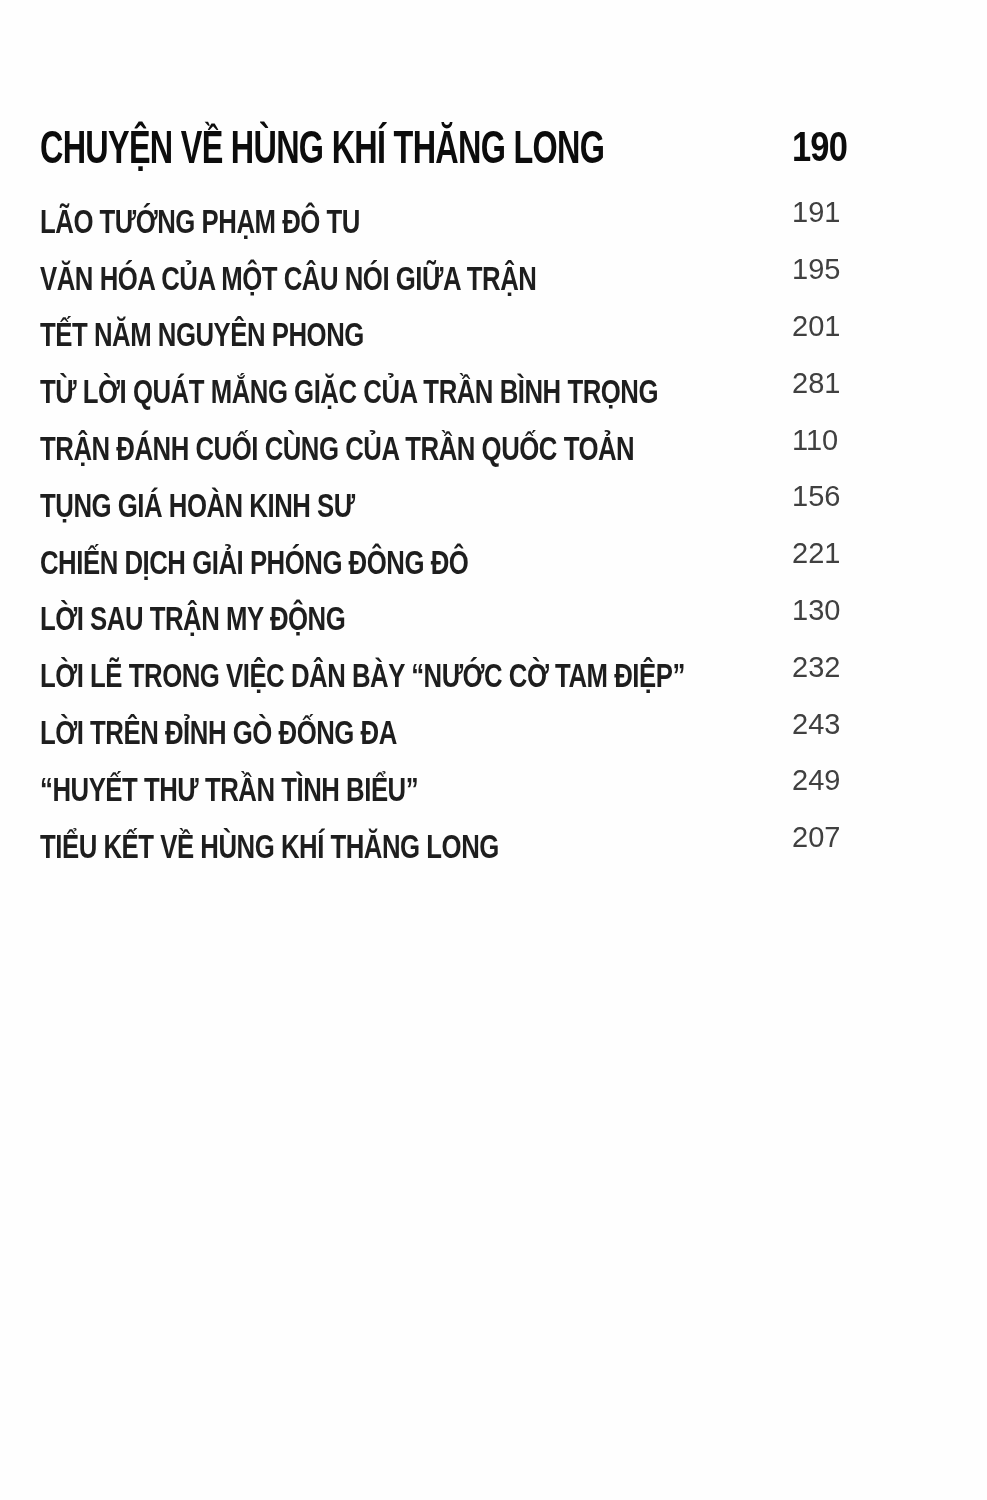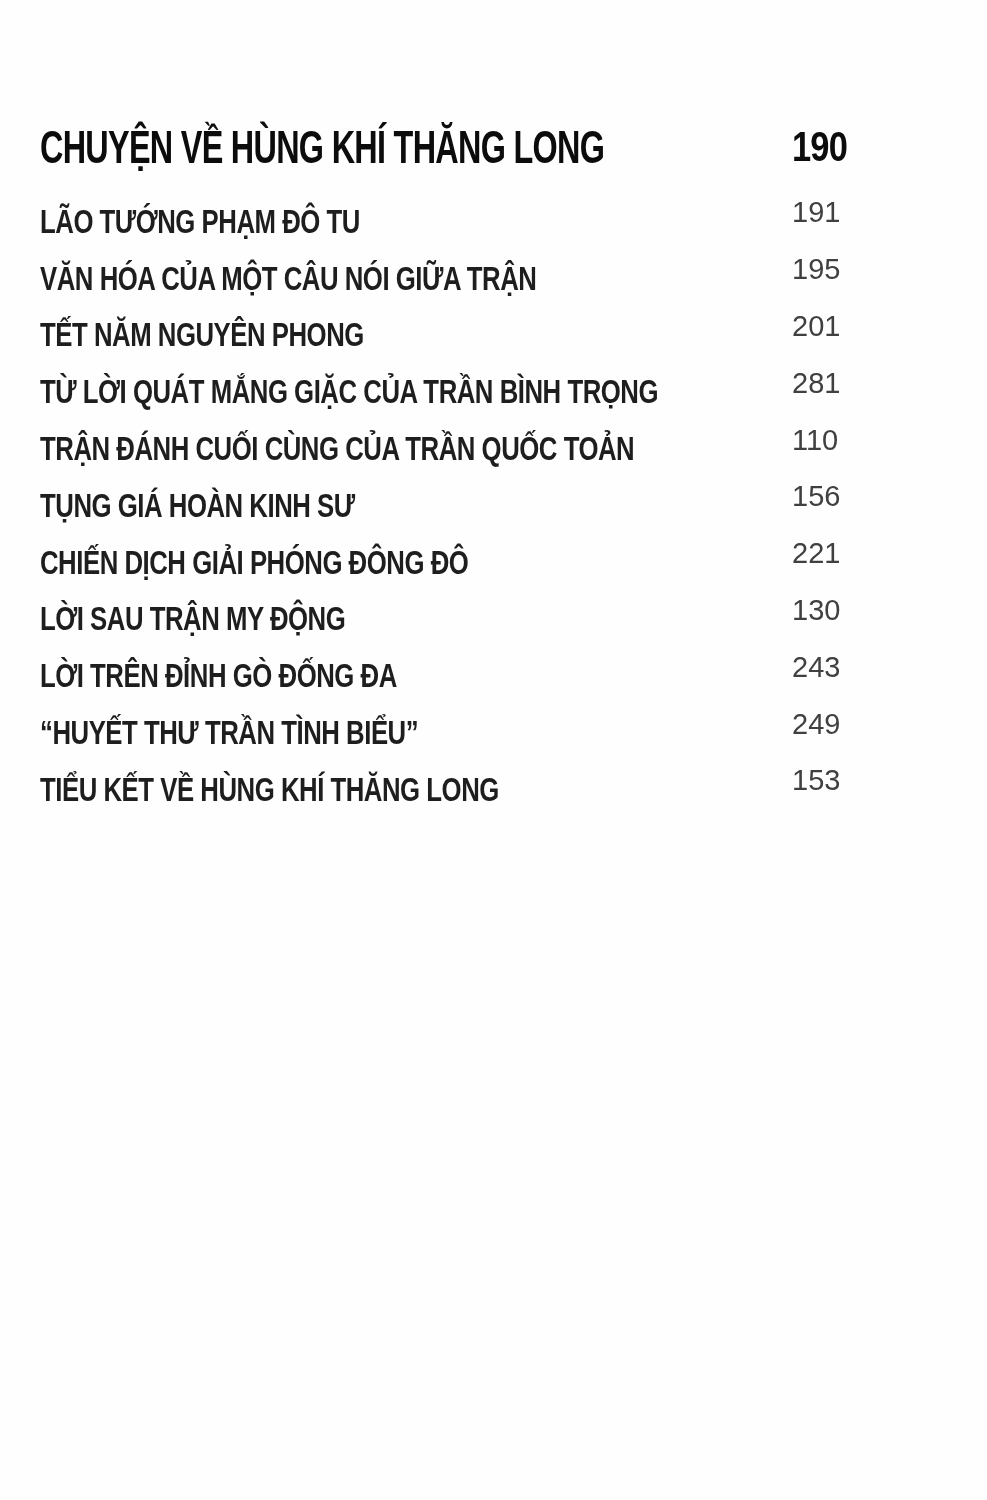--- a/index.html
+++ b/index.html
@@ -123,32 +123,36 @@
   <div class="toc-entry">
     <span class="entry-title">CHIẾN DỊCH GIẢI PHÓNG ĐÔNG ĐÔ</span>
     <span class="entry-page">221</span>
   </div>
 
   <div class="toc-entry">
     <span class="entry-title">LỜI SAU TRẬN MY ĐỘNG</span>
     <span class="entry-page">130</span>
   </div>
 
+  <div class="toc-entry">
+    <span class="entry-title">LỜI LẼ TRONG VIỆC DÂN BÀY “NƯỚC CỜ TAM ĐIỆP”</span>
+    <span class="entry-page">232</span>
+  </div>
 
 
   <div class="toc-entry">
     <span class="entry-title">LỜI TRÊN ĐỈNH GÒ ĐỐNG ĐA</span>
     <span class="entry-page">243</span>
   </div>
 
   <div class="toc-entry">
     <span class="entry-title">“HUYẾT THƯ TRẦN TÌNH BIỂU”</span>
     <span class="entry-page">249</span>
   </div>
 
   <div class="toc-entry">
     <span class="entry-title">TIỂU KẾT VỀ HÙNG KHÍ THĂNG LONG</span>
-    <span class="entry-page">153</span>
+    <span class="entry-page">207</span>
   </div>
 </div>
 
   </div>
 </div>
 
 </body></html>

